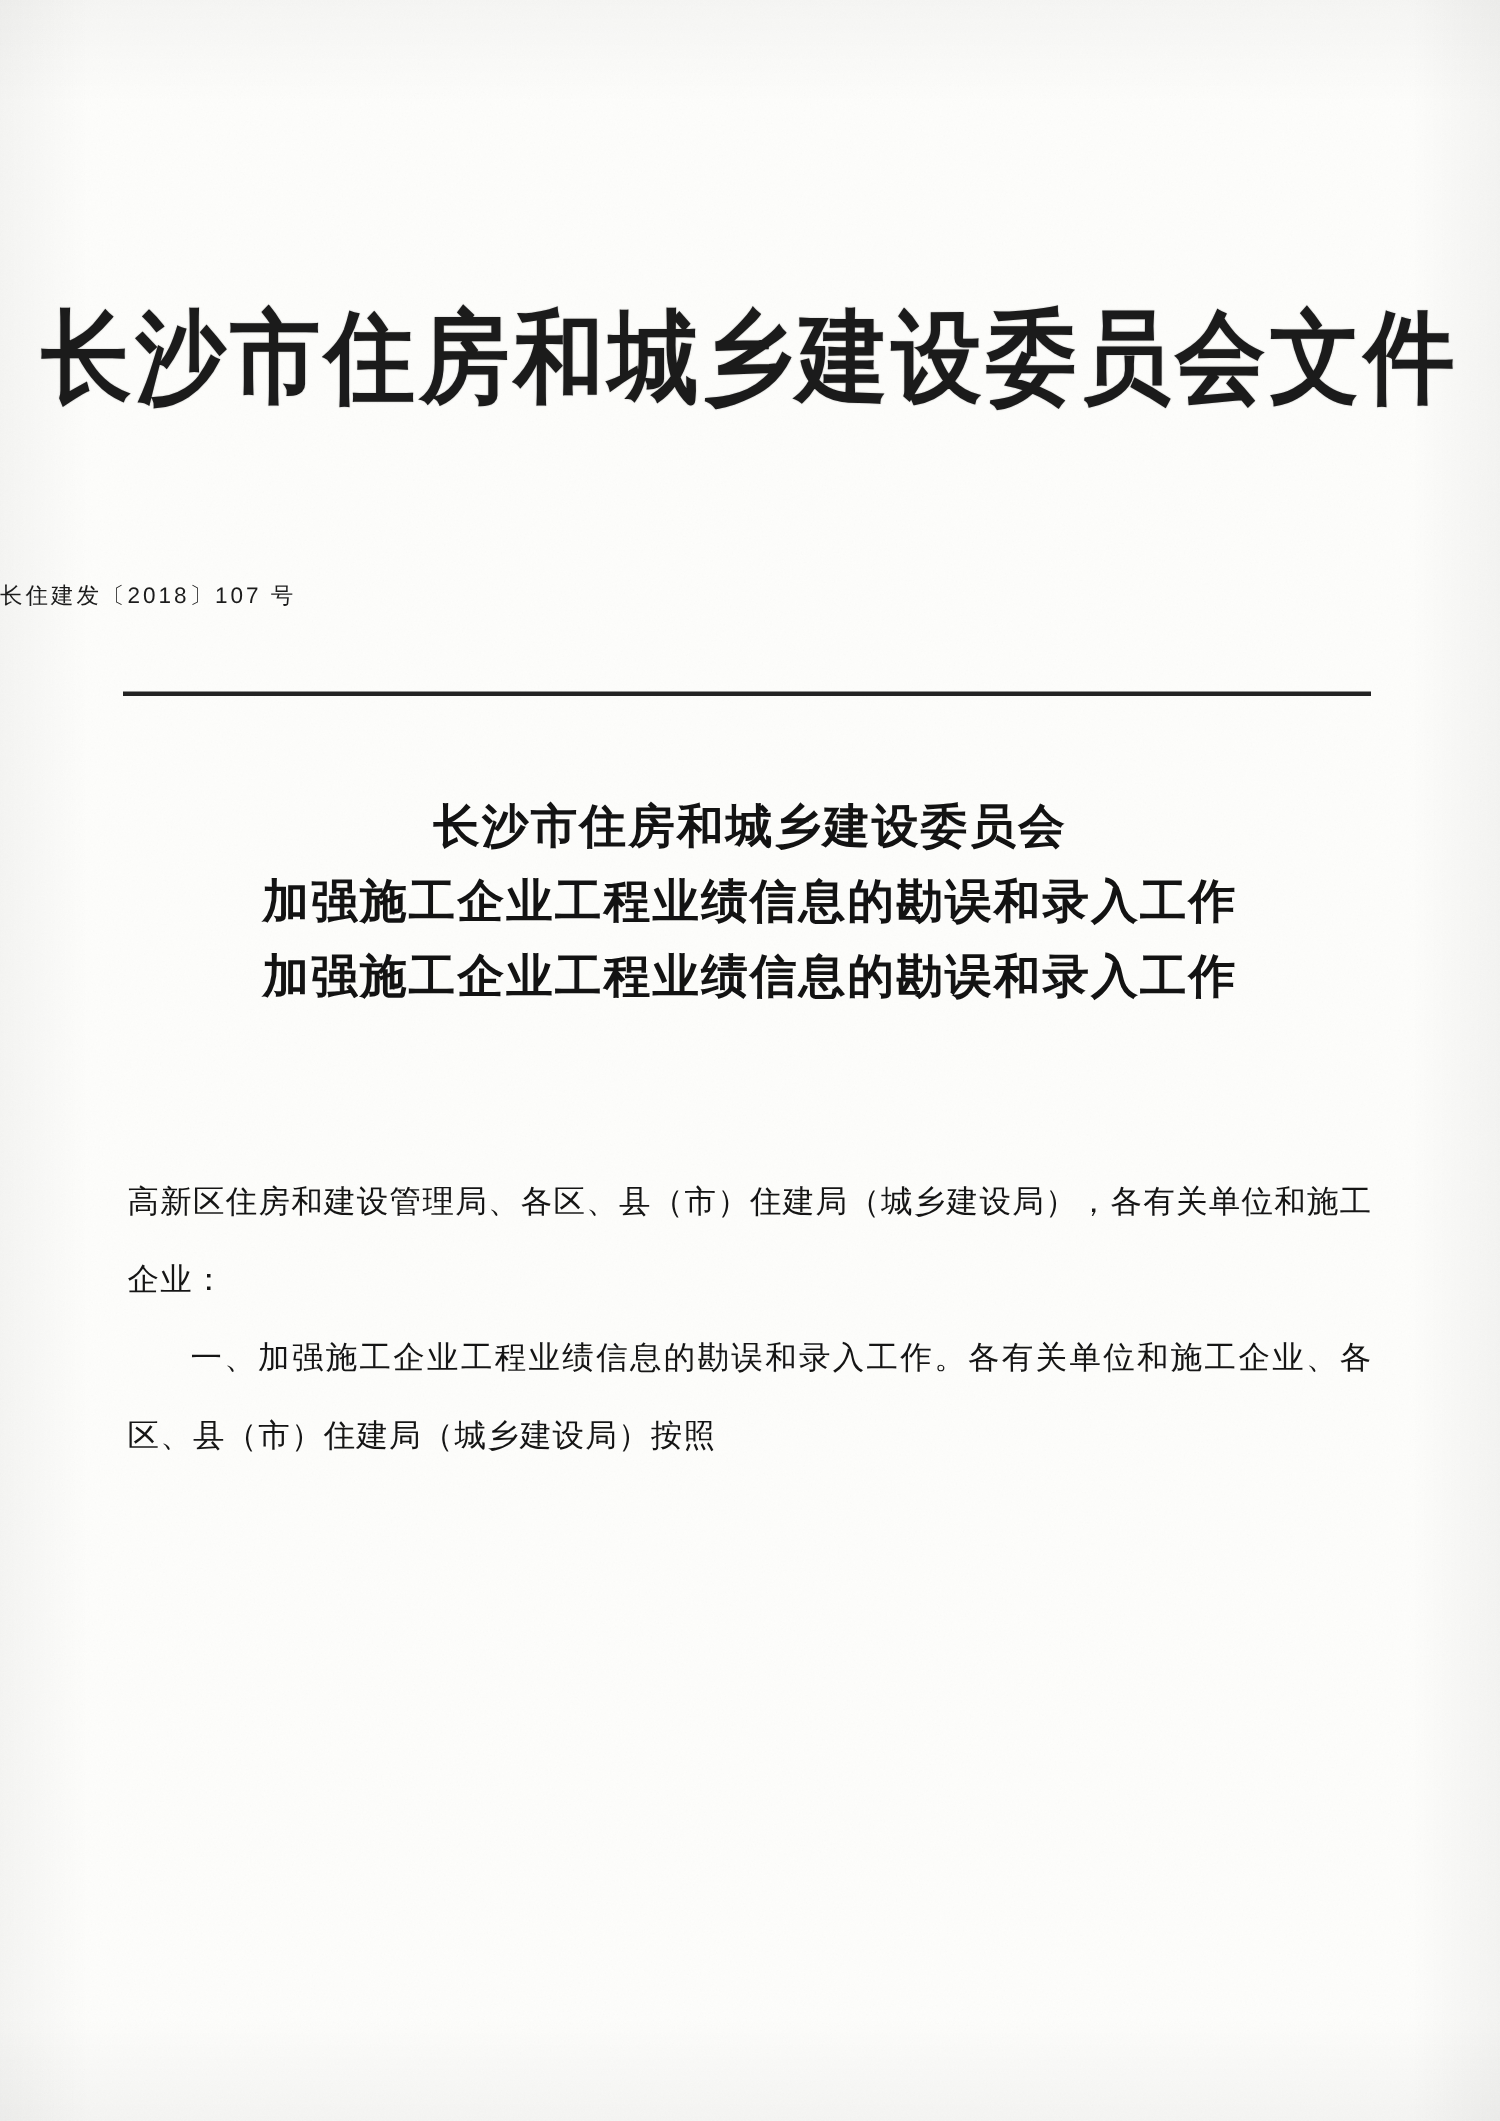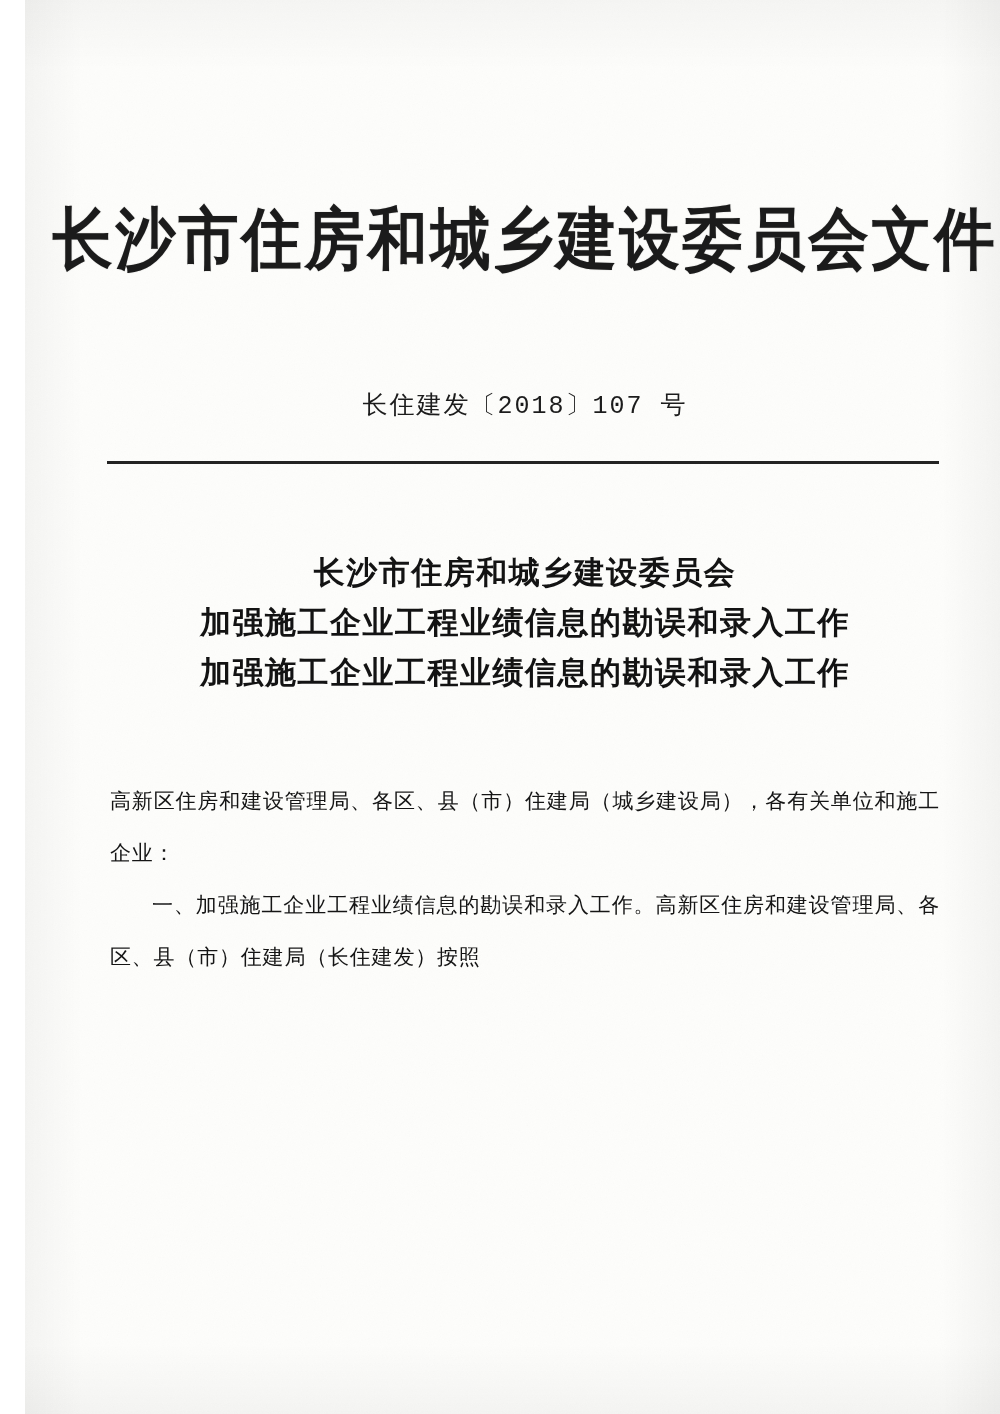--- a/index.html
+++ b/index.html
@@ -16,21 +16,20 @@
   }
 
   
   .page {
     position: absolute;
     inset: 0;
     background: #fdfdfb;
     background-image:
       linear-gradient(90deg, rgba(0,0,0,0.035) 0%, rgba(0,0,0,0.0) 6%, rgba(0,0,0,0.0) 94%, rgba(0,0,0,0.04) 100%),
       linear-gradient(180deg, rgba(0,0,0,0.03) 0%, rgba(0,0,0,0.0) 5%, rgba(0,0,0,0.0) 95%, rgba(0,0,0,0.035) 100%);
-    margin-left: 25px;
   }
   .grain {
     position: absolute;
     inset: 0;
     pointer-events: none;
     opacity: 0.55;
   }
 
   .content {
     position: absolute;
@@ -56,42 +55,42 @@
     white-space: nowrap;
     transform: scaleY(1.12);
     text-shadow: 0 0 1px rgba(0,0,0,0.35);
   }
 
   .doc-number {
     position: absolute;
     left: 0;
     right: 0;
     top: 388px;
-    text-align: center;
-    font-family: Liberation Mono, monospace;
-    font-size: 25px;
+    text-align: left;
+    font-family: Liberation Sans, sans-serif;
+    font-size: 15px;
     letter-spacing: 2px;
     color: #1c1c1c;
   }
 
   .rule {
     position: absolute;
     left: 82px;
     width: 832px;
     top: 461px;
     height: 3px;
     background: #232323;
   }
 
   
   .title-block {
     position: absolute;
     left: 60px;
     width: 880px;
-    top: 548px;
+    top: 526px;
     text-align: center;
     font-family: Liberation Sans, sans-serif;
     font-weight: bold;
     color: #131313;
     font-size: 31px;
     line-height: 1.62;
     letter-spacing: 1.5px;
   }
   .title-block .line { white-space: nowrap; }
 
@@ -141,17 +140,17 @@
     <div class="rule"></div>
 
     <div class="title-block">
       <div class="line">长沙市住房和城乡建设委员会</div>
       <div class="line">加强施工企业工程业绩信息的勘误和录入工作</div>
       <div class="line">加强施工企业工程业绩信息的勘误和录入工作</div>
     </div>
 
     <div class="body-text">
       <p>高新区住房和建设管理局、各区、县（市）住建局（城乡建设局），各有关单位和施工企业：</p>
-      <p class="indent">一、加强施工企业工程业绩信息的勘误和录入工作。高新区住房和建设管理局、各区、县（市）住建局（长住建发）按照</p>
+      <p class="indent">一、加强施工企业工程业绩信息的勘误和录入工作。各有关单位和施工企业、各区、县（市）住建局（城乡建设局）按照</p>
     </div>
 
   </div>
 </div>
 
 </body></html>

